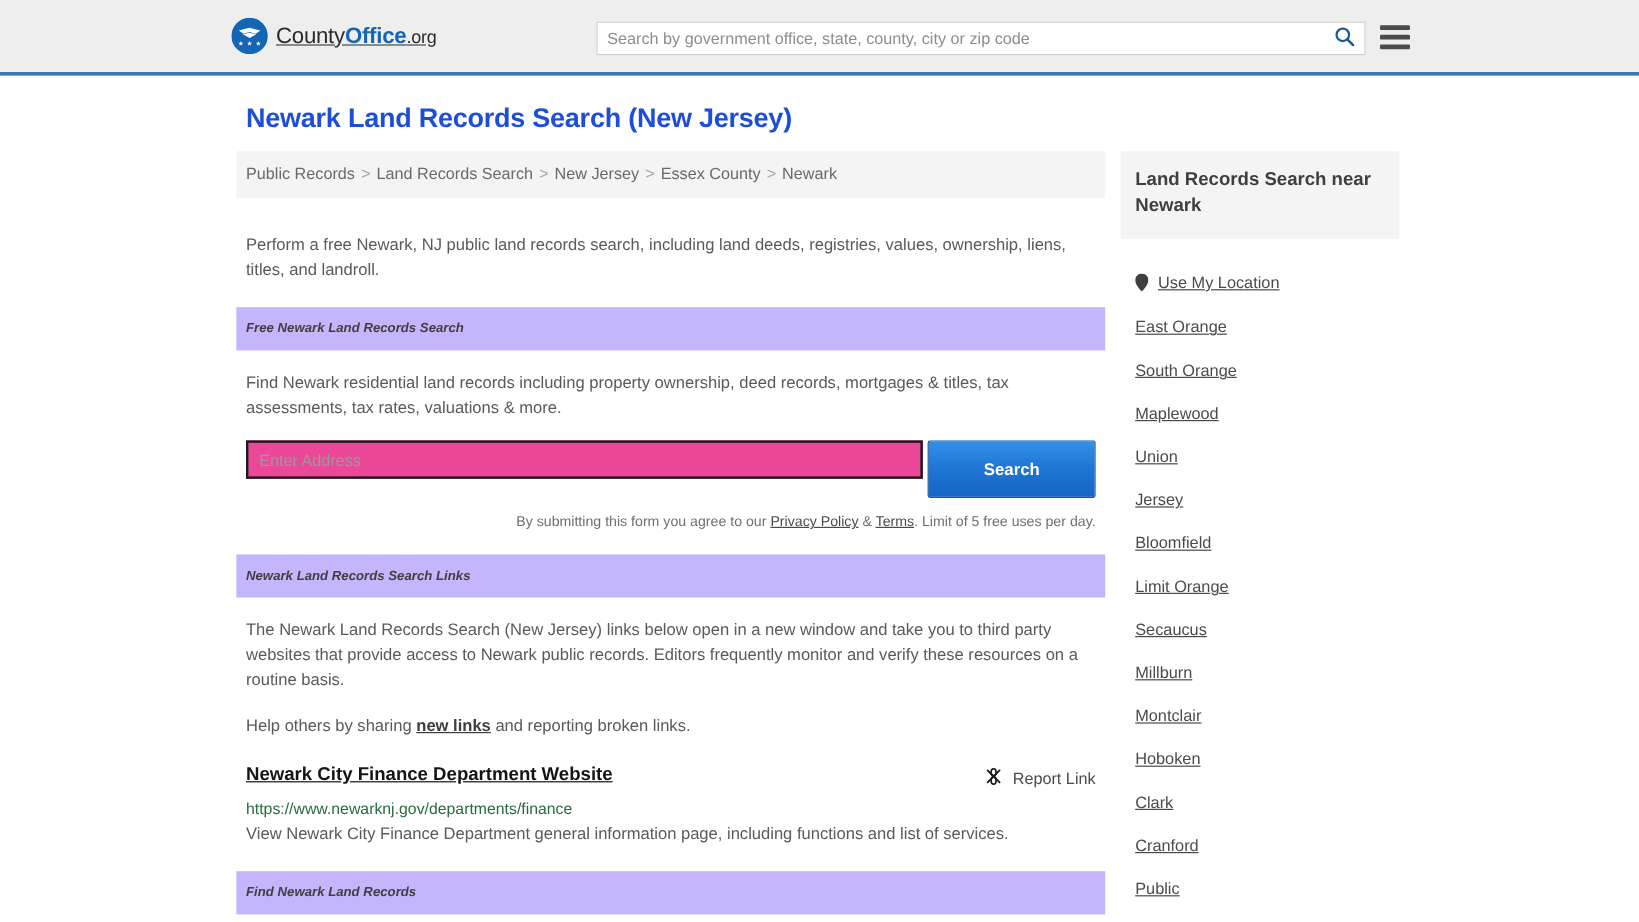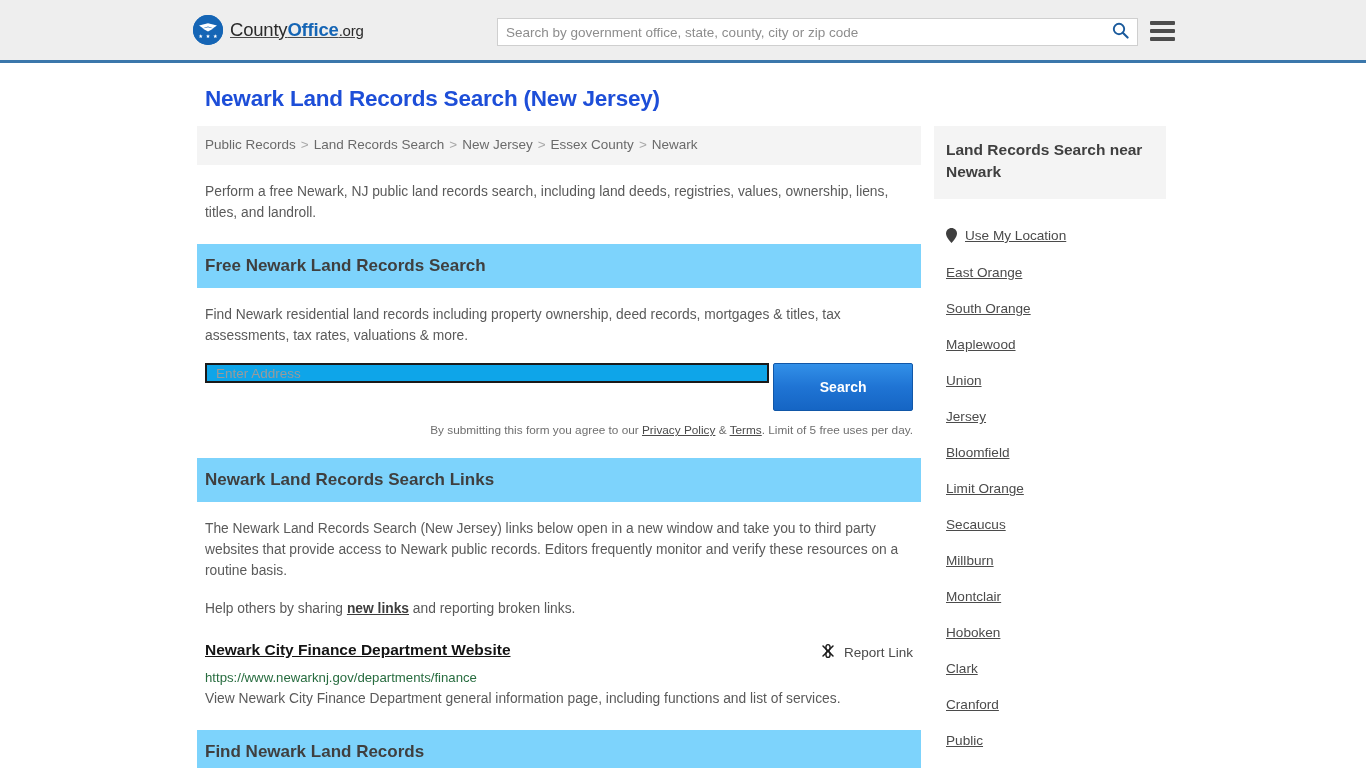--- a/index.html
+++ b/index.html
@@ -136,49 +136,50 @@
   .breadcrumb .sep { color: #a8a8a8; margin: 0 5px; }
 
   
   .intro, .para {
     font-size: 13.8px;
     line-height: 1.53;
     color: #5a5a5a;
     padding: 0 8px;
     margin: 16px 0 0 0;
   }
-  .intro { margin-top: 16px; }
+  .intro { margin-top: 28px; }
 
   
   .sec-head {
-    background: #7dd3fc;
+    background: #c4b5fd;
     margin-top: 21px;
     padding: 12px 8px;
-    font-size: 17px;
+    font-size: 11px;
     font-weight: bold;
     color: #3f3f3f;
+    font-style: italic;
   }
 
   
   .form-row {
     display: flex;
     margin-top: 17px;
     padding: 0 8px;
     gap: 0;
   }
   .addr-input {
     width: 574px;
-    height: 20px;
+    height: 32px;
     border: 2px solid #1a1a1a;
     padding: 0 9px;
     font-size: 13.5px;
     color: #333;
     outline: none;
     font-family: "Liberation Sans", sans-serif;
-    background: #0ea5e9;
+    background: #ec4899;
   }
   .addr-input::placeholder { color: #9a9a9a; }
   .btn-search {
     width: 142px;
     height: 48px;
     margin-left: 4px;
     border: 1px solid #1157a8;
     border-radius: 2px;
     background: linear-gradient(to bottom, #3290e8 0%, #1f74d4 50%, #1565c4 100%);
     color: #ffffff;

